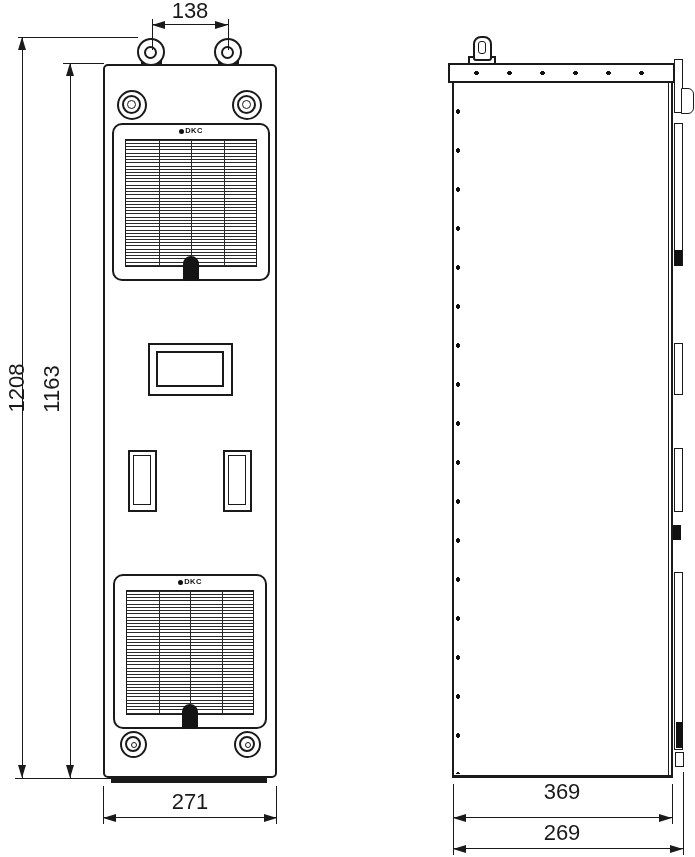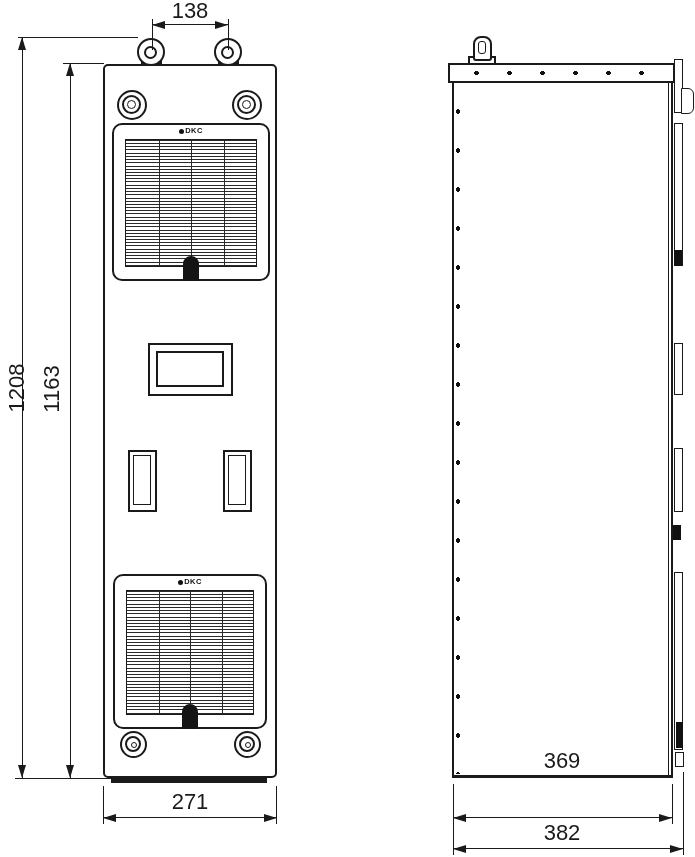--- a/index.html
+++ b/index.html
@@ -158,21 +158,21 @@
   <div class="mark" style="left:673px;top:525px;width:8px;height:15px;"></div>
   <div class="strip" style="left:674px;top:572px;width:9px;height:178px;"></div>
   <div class="mark" style="left:676px;top:722px;width:7px;height:26px;"></div>
   <div class="strip" style="left:675px;top:752px;width:9px;height:15px;"></div>
 
   <div class="ln" style="left:452.5px;top:784px;width:1.1px;height:71px;"></div>
   <div class="ln" style="left:671.5px;top:784px;width:1.1px;height:40px;"></div>
   <div class="ln" style="left:453px;top:817px;width:219px;height:1.4px;"></div>
   <div class="arr arr-l" style="left:453px;top:814px;"></div>
   <div class="arr arr-r" style="left:659px;top:814px;"></div>
-  <div class="dimtxt" style="left:532px;top:750px;width:60px;">369</div>
+  <div class="dimtxt" style="left:532px;top:781px;width:60px;">369</div>
 
   <div class="ln" style="left:682.5px;top:772px;width:1.1px;height:83px;"></div>
   <div class="ln" style="left:453px;top:848px;width:230px;height:1.4px;"></div>
   <div class="arr arr-l" style="left:453px;top:845px;"></div>
   <div class="arr arr-r" style="left:670px;top:845px;"></div>
-  <div class="dimtxt" style="left:532px;top:822px;width:60px;">382</div>
+  <div class="dimtxt" style="left:532px;top:822px;width:60px;">269</div>
 
 </div>
 
 </body></html>

